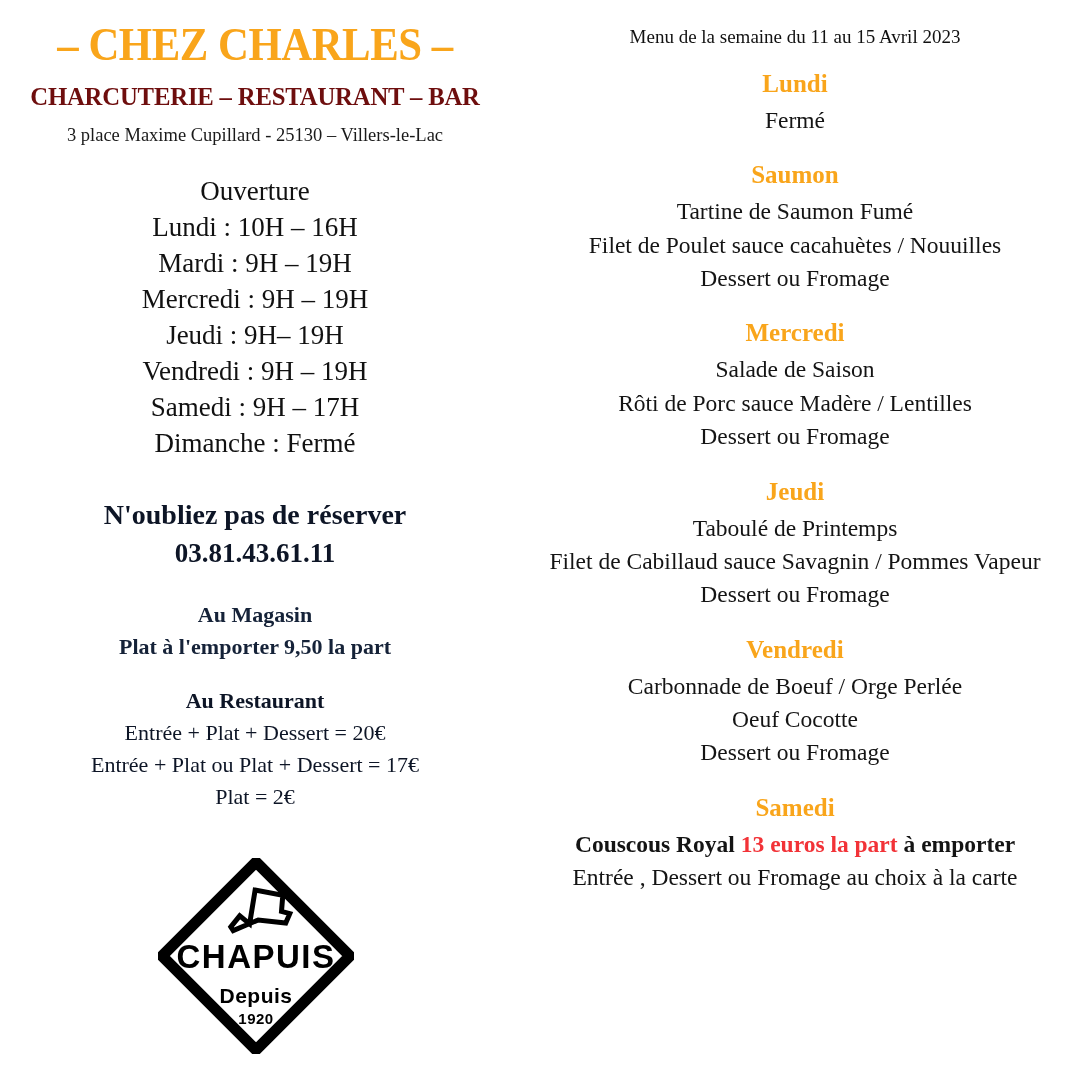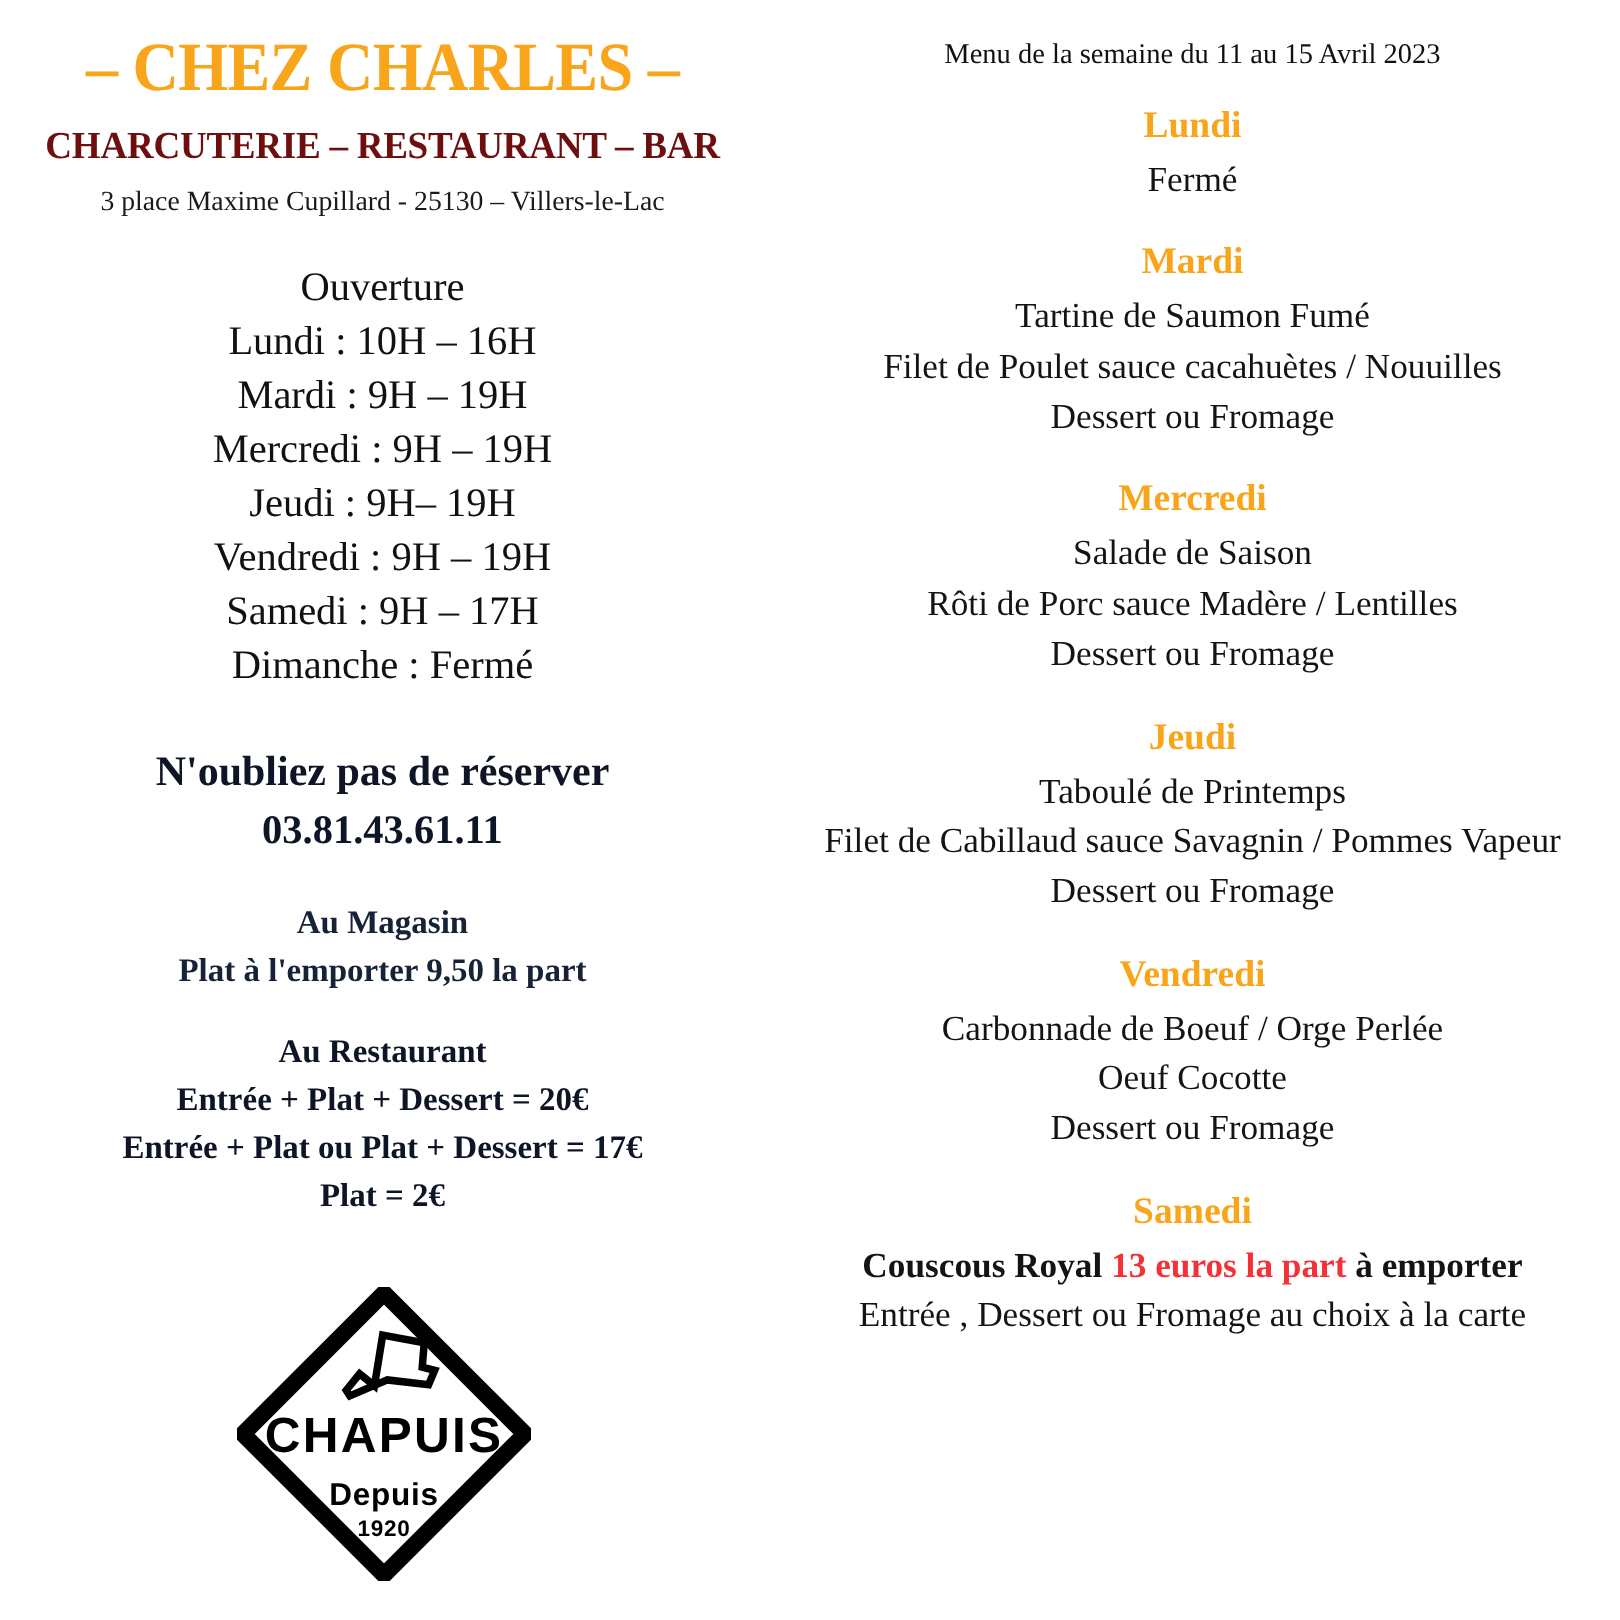--- a/index.html
+++ b/index.html
@@ -117,21 +117,21 @@
     margin-top: 28px;
   }
   .resto-title {
     font-size: 22px;
     font-weight: bold;
     color: #0d1526;
     white-space: nowrap;
   }
   .resto-line {
     font-size: 22px;
-    font-weight: bold;
+    font-weight: normal;
     color: #0d1526;
     margin-top: 6px;
     white-space: nowrap;
   }
 
   
   .logo-wrap {
     position: absolute;
     left: 158px;
     top: 858px;
@@ -236,21 +236,21 @@
   <div class="col-right">
 
     <div class="menu-header">Menu de la semaine du 11 au 15 Avril 2023</div>
 
     <div class="day-block">
       <div class="day-name">Lundi</div>
       <div class="day-line">Fermé</div>
     </div>
 
     <div class="day-block">
-      <div class="day-name">Mardi</div>
+      <div class="day-name">Saumon</div>
       <div class="day-line">Tartine de Saumon Fumé</div>
       <div class="day-line">Filet de Poulet sauce cacahuètes / Nouuilles</div>
       <div class="day-line">Dessert ou Fromage</div>
     </div>
 
     <div class="day-block">
       <div class="day-name">Mercredi</div>
       <div class="day-line">Salade de Saison</div>
       <div class="day-line">Rôti de Porc sauce Madère / Lentilles</div>
       <div class="day-line">Dessert ou Fromage</div>

